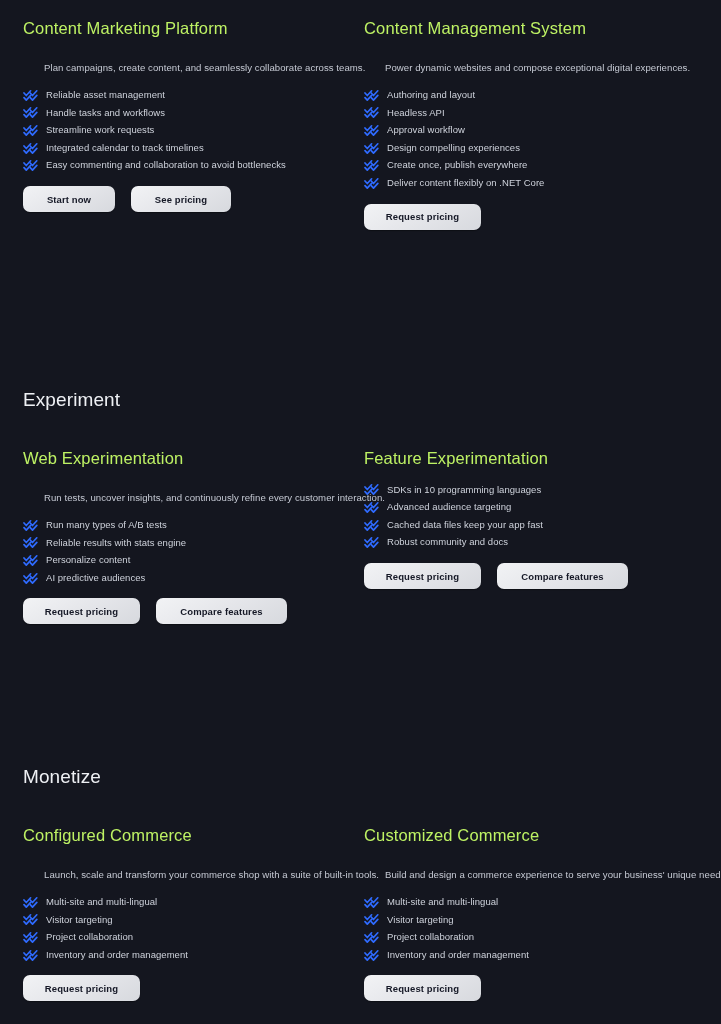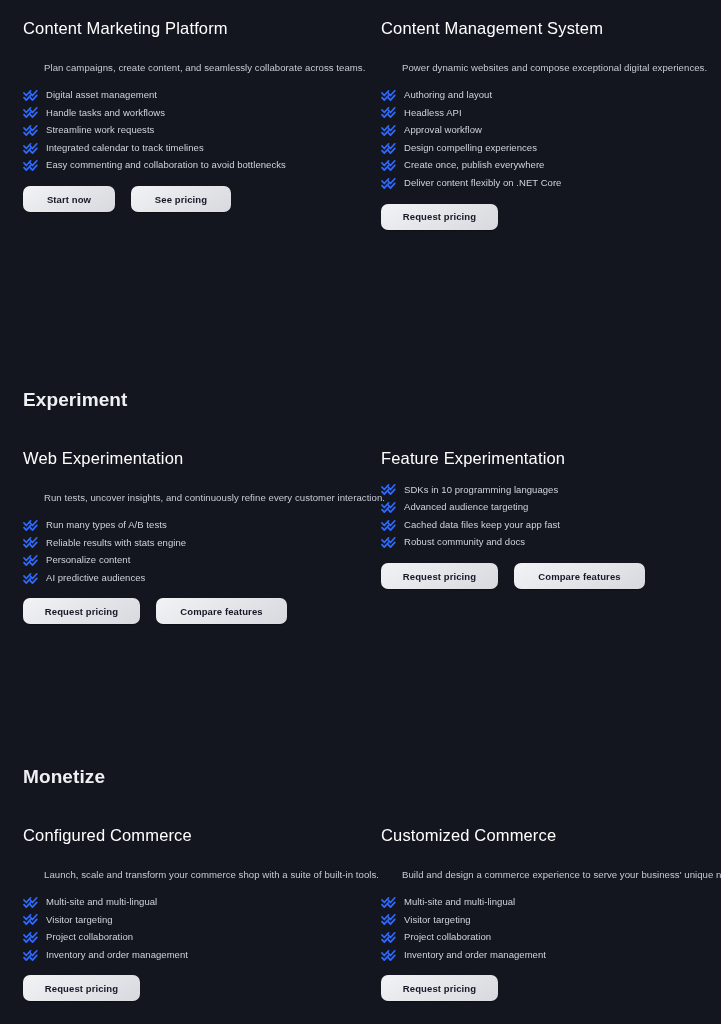--- a/index.html
+++ b/index.html
@@ -28,38 +28,38 @@
   .section {
     position: absolute;
     left: 0;
     width: 721px;
   }
 
   .section-title {
     position: absolute;
     left: 23px;
     font-size: 19px;
-    font-weight: 700;
+    font-weight: 400;
     letter-spacing: 0.1px;
     color: #eef0f4;
     white-space: nowrap;
   }
 
   .col {
     position: absolute;
     width: 340px;
   }
   .col-left  { left: 23px; }
-  .col-right { left: 381px; }
+  .col-right { left: 364px; }
 
   .card-title {
     font-size: 16.5px;
     font-weight: 400;
     letter-spacing: 0.15px;
-    color: #ffffff;
+    color: #bef264;
     line-height: 1.25;
     white-space: nowrap;
   }
 
   .card-desc {
     font-size: 9.6px;
     font-weight: 400;
     color: #c6cad4;
     line-height: 1.4;
     letter-spacing: 0.05px;
@@ -140,21 +140,21 @@
           <span class="check-icon">
             <svg width="16" height="12" viewBox="0 0 16 12">
                 <g fill="none" stroke="#2f6bff" stroke-width="1.7" stroke-linecap="round" stroke-linejoin="round">
                   <path d="M1 4 L3.3 6.5 L7.6 1.8"></path>
                   <path d="M7.2 4 L9.5 6.5 L13.8 1.8"></path>
                   <path d="M1 8.6 L3.3 11.1 L7.6 6.4"></path>
                   <path d="M7.2 8.6 L9.5 11.1 L13.8 6.4"></path>
                 </g>
               </svg>
           </span>
-          <span class="feature-text">Digital asset management</span>
+          <span class="feature-text">Reliable asset management</span>
         </li>
         <li>
           <span class="check-icon">
             <svg width="16" height="12" viewBox="0 0 16 12">
                 <g fill="none" stroke="#2f6bff" stroke-width="1.7" stroke-linecap="round" stroke-linejoin="round">
                   <path d="M1 4 L3.3 6.5 L7.6 1.8"></path>
                   <path d="M7.2 4 L9.5 6.5 L13.8 1.8"></path>
                   <path d="M1 8.6 L3.3 11.1 L7.6 6.4"></path>
                   <path d="M7.2 8.6 L9.5 11.1 L13.8 6.4"></path>
                 </g>

